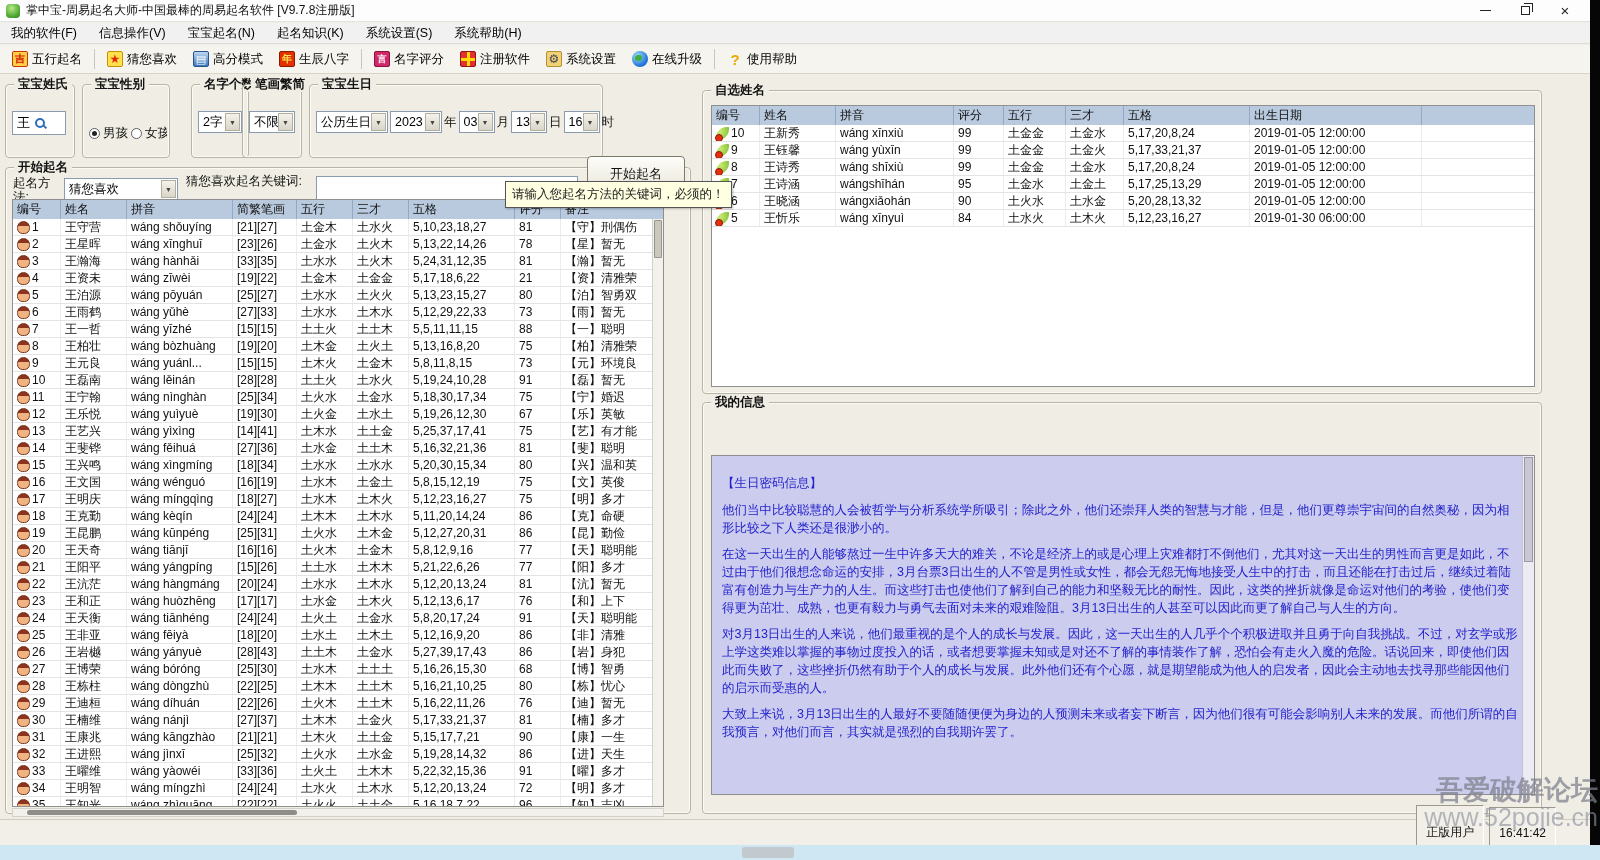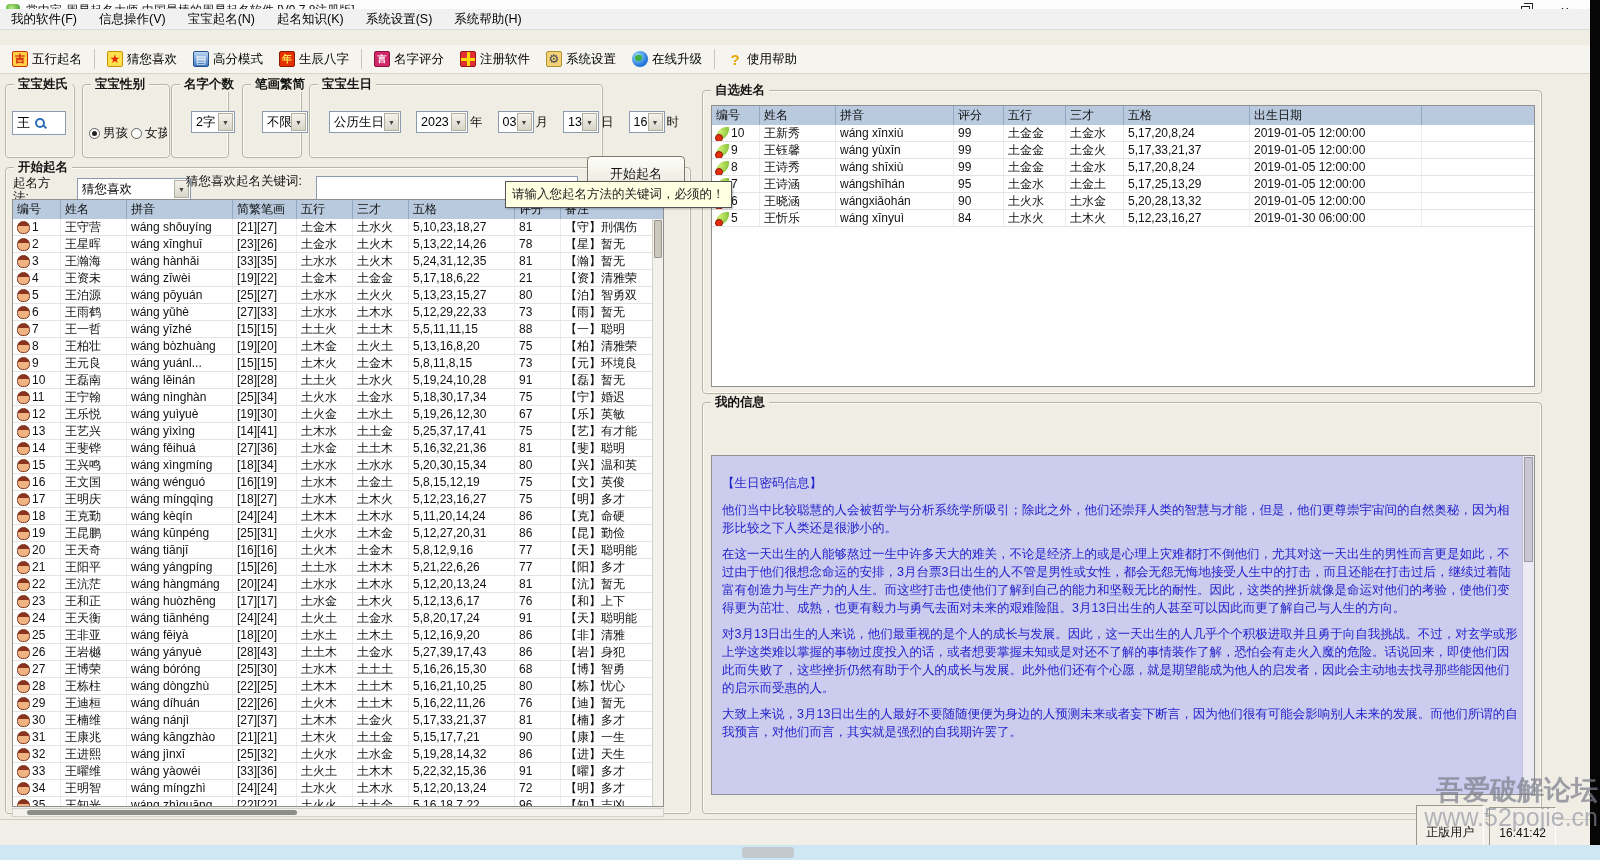--- a/index.html
+++ b/index.html
@@ -12,21 +12,21 @@
   .titlebar{position:absolute;left:0;top:0;width:100%;height:22px;background:#fdfdfd;border-bottom:1px solid #e3e3e3;display:flex;align-items:center;padding:0 6px;font-size:12px;color:#111;}
   .app-ico{width:14px;height:14px;border-radius:4px;background:radial-gradient(circle at 40% 30%,#b8e986,#4ca832 65%,#2c7a1d);margin-right:6px;flex:none;}
   .title-text{flex:1;white-space:nowrap;overflow:hidden;}
   .win-controls{display:flex;align-items:center;gap:26px;margin-right:12px;}
   .wc{width:14px;height:14px;display:flex;align-items:center;justify-content:center;cursor:pointer;color:#222;}
   .wc-min-bar{display:block;width:11px;height:1px;background:#222;}
   .wc-max-box{position:relative;width:9px;height:9px;border:1px solid #222;background:#fdfdfd;}
   .wc-max-box::before{content:'';position:absolute;left:2px;top:-4px;width:8px;height:8px;border:1px solid #222;border-bottom:none;border-left:none;}
   .wc-close-x{font-size:15px;line-height:14px;}
 
-  .menubar{position:absolute;left:0;top:9px;width:100%;height:21px;background:#f1f1f1;border-bottom:1px solid #dcdcdc;display:flex;font-size:12.5px;}
+  .menubar{position:absolute;left:0;top:23px;width:100%;height:21px;background:#f1f1f1;border-bottom:1px solid #dcdcdc;display:flex;font-size:12.5px;}
   .menu-item{padding:0 11px;height:100%;display:flex;align-items:center;cursor:default;}
 
   .toolbar{position:absolute;left:0;top:45px;width:100%;height:29px;background:#f5f4ee;border-bottom:1px solid #d8d5c8;display:flex;align-items:center;padding-left:4px;font-size:12.5px;}
   .tool-btn{display:flex;align-items:center;gap:4px;padding:3px 7px;border:1px solid transparent;border-radius:3px;cursor:pointer;white-space:nowrap;}
   .tool-sep{width:1px;height:20px;background:#c9c6ba;margin:0 4px;}
   .tico{width:16px;height:16px;flex:none;display:flex;align-items:center;justify-content:center;font-size:10px;font-weight:bold;border-radius:2px;}
   .i-wuxing{background:#ffd24a;border:1px solid #cc3300;color:#cc1100;}
   .i-star{background:#ffe14d;border:1px solid #c89000;color:#e02800;font-size:12px;}
   .i-high{background:linear-gradient(#bcd6f2,#3d78c0);border:1px solid #27548c;color:#fff;font-size:11px;}
   .i-bazi{background:#e33000;border:1px solid #8c1a00;color:#ffe14d;}
@@ -36,21 +36,21 @@
   .i-up{background:radial-gradient(circle at 35% 32%,#9fe0f7,#1b6fd8 70%);border-radius:50%;position:relative;}
   .i-up::after{content:'';position:absolute;left:3px;top:4px;width:7px;height:6px;background:#3fae3f;border-radius:50% 40% 60% 50%;}
   .i-help{color:#e8a800;font-size:15px;background:transparent;}
 
   
   .group{position:absolute;border:1px solid #b9b5a6;border-radius:4px;box-shadow:inset 0 0 0 1px #fbfaf5;}
   .legend{position:absolute;top:-9px;left:8px;background:#f0eee4;padding:0 4px;font-size:12.5px;font-weight:bold;color:#111;line-height:16px;white-space:nowrap;}
 
   
   .tbox{background:#fff;border:1px solid #8a9baf;display:flex;align-items:center;font-size:13px;padding:0 4px;position:relative;}
-  .sel{background:#fff;border:1px solid #8a9baf;display:flex;align-items:center;font-size:12.5px;padding-left:4px;position:relative;white-space:nowrap;overflow:hidden;height:22px;margin-left:13px;}
+  .sel{background:#fff;border:1px solid #8a9baf;display:flex;align-items:center;font-size:12.5px;padding-left:4px;position:relative;white-space:nowrap;overflow:hidden;height:22px;}
   .sel .arr{position:absolute;right:1px;top:1px;bottom:1px;width:15px;background:linear-gradient(#f4f2ea,#d9d5c9);border:1px solid #b2aea0;display:flex;align-items:center;justify-content:center;font-size:7px;color:#444;}
   .flabel{font-size:12.5px;color:#111;}
   .radio{width:11px;height:11px;border-radius:50%;border:1px solid #606060;background:#fff;display:inline-block;flex:none;}
   .radio.on{position:relative;}
   .radio.on::after{content:'';position:absolute;left:2px;top:2px;width:5px;height:5px;border-radius:50%;background:#222;}
   .mag{width:13px;height:13px;position:relative;display:inline-block;flex:none;}
   .mag::before{content:'';position:absolute;left:1px;top:1px;width:6px;height:6px;border:2px solid #2a6fb8;border-radius:50%;}
   .mag::after{content:'';position:absolute;left:9px;top:9px;width:4px;height:2px;background:#2a6fb8;transform:rotate(45deg);}
 
   .btn{position:absolute;background:linear-gradient(#fdfdfa,#e9e6d8);border:1px solid #7d7c6c;border-radius:4px;font-size:13px;display:flex;align-items:flex-start;justify-content:center;padding-top:8px;color:#111;cursor:pointer;}
@@ -175,21 +175,21 @@
     <div class="group" style="left:82px;top:84px;width:88px;height:74px;">
       <span class="legend">宝宝性别</span>
       <div style="position:absolute;left:6px;top:40px;display:flex;align-items:center;gap:3px;white-space:nowrap;overflow:hidden;width:78px;">
         <span class="radio on"></span>
         <span class="flabel">男孩</span>
         <span class="radio"></span>
         <span class="flabel">女孩</span>
       </div>
     </div>
 
-    <div class="group" style="left:171px;top:84px;width:58px;height:74px;">
+    <div class="group" style="left:191px;top:84px;width:58px;height:74px;">
       <span class="legend">名字个数</span>
       <div class="sel" style="position:absolute;left:6px;top:26px;width:44px;">
         <span>2字</span>
         <span class="arr">▼</span>
       </div>
     </div>
 
     <div class="group" style="left:242px;top:84px;width:60px;height:74px;">
       <span class="legend">笔画繁简</span>
       <div class="sel" style="position:absolute;left:6px;top:26px;width:46px;">

